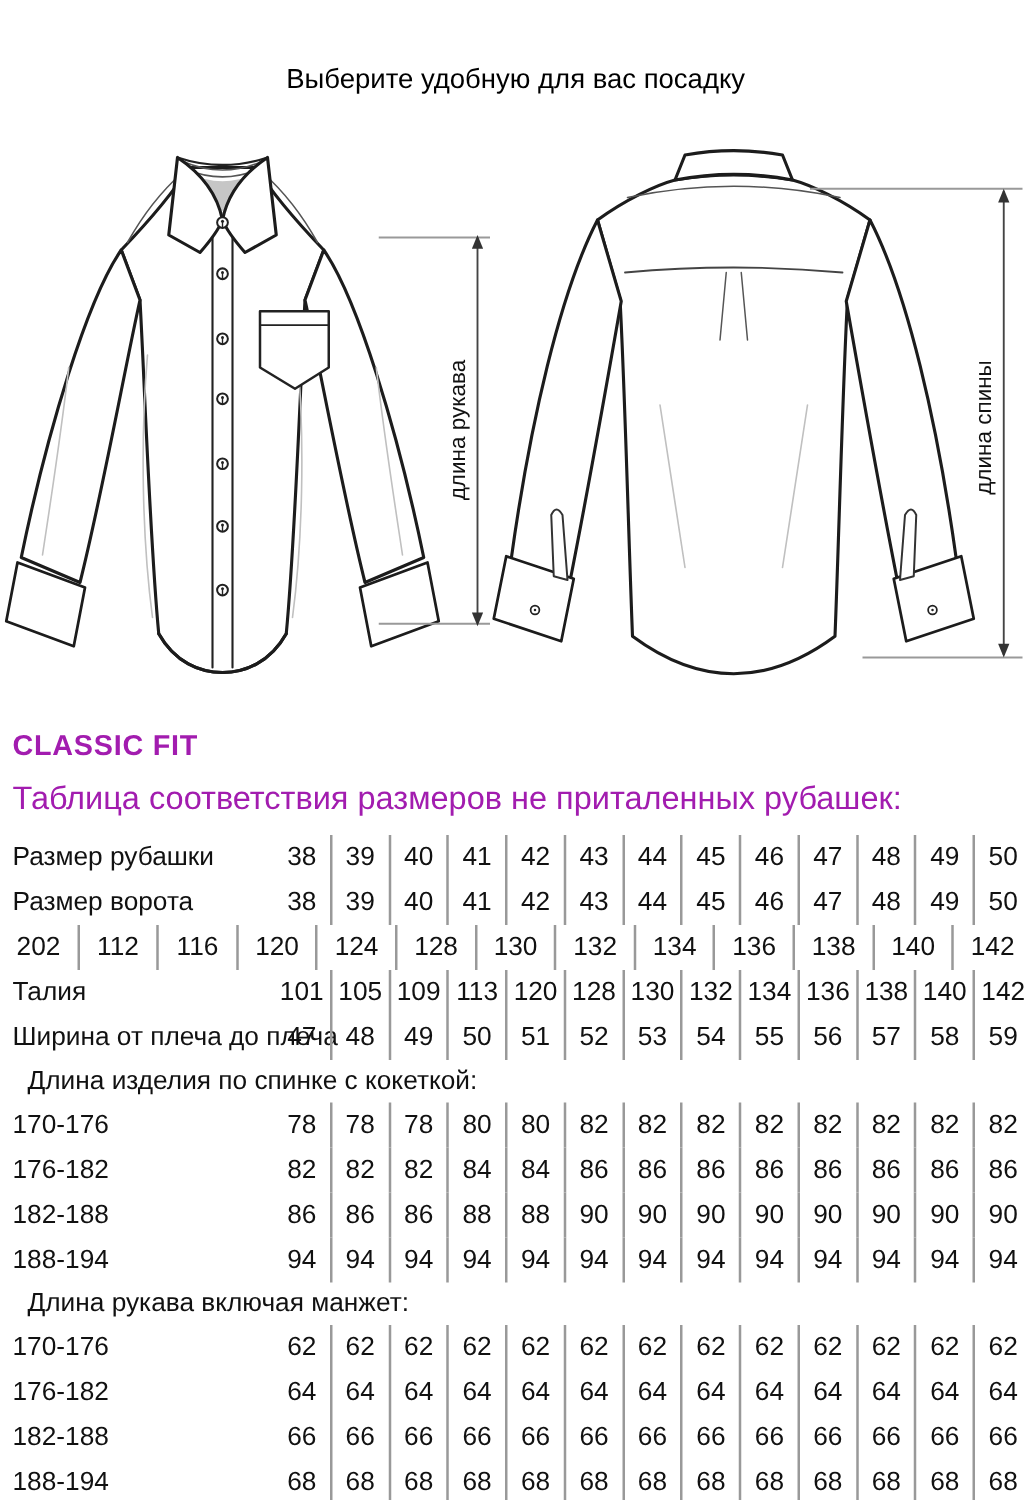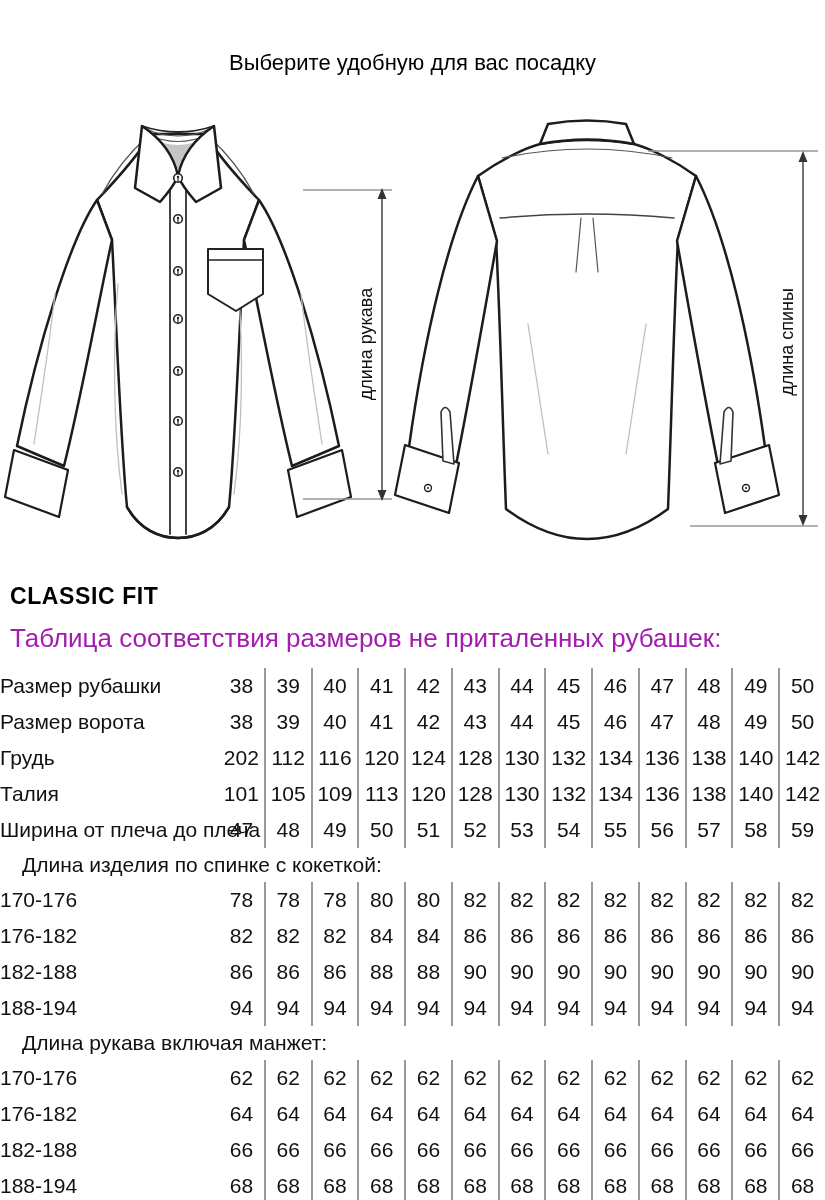--- a/index.html
+++ b/index.html
@@ -5,27 +5,27 @@
   html,body{margin:0;padding:0;background:#ffffff;}
   body{width:825px;height:1200px;overflow:hidden;
        font-family:"Liberation Sans",sans-serif;color:#111;}
   .page{width:825px;height:1200px;position:relative;border-radius:30px;}
 
   .page-title{padding-top:50px;text-align:center;font-size:22px;line-height:26px;color:#000;}
 
   .figure-wrap{margin-top:38px;}
   .figure-wrap svg{display:block;}
 
-  .fit-heading{margin:24px 0 0 10px;font-size:23px;font-weight:bold;letter-spacing:0.6px;color:#000000;}
+  .fit-heading{margin:24px 0 0 10px;font-size:23px;font-weight:bold;letter-spacing:0.6px;color:#a21caf;}
   .fit-subtitle{margin:13px 0 0 10px;font-size:26px;color:#a21caf;}
 
   .size-table{margin-top:14px;width:825px;}
   .t-block{width:825px;}
   .t-row{display:flex;height:36px;width:825px;}
-  .t-label{width:219px;box-sizing:border-box;display:flex;align-items:center;
+  .t-label{width:219px;box-sizing:border-box;padding-left:10px;display:flex;align-items:center;
            font-size:21px;white-space:nowrap;}
   .t-cell{flex:1;display:flex;align-items:center;justify-content:center;
           font-size:21px;border-left:2px solid #999;}
   .t-row .t-cell.first{border-left:none;}
   .t-section-hdr{height:34px;display:flex;align-items:center;padding-left:22px;font-size:21px;}
 
   text{font-family:"Liberation Sans",sans-serif;}
 </style>
 </head>
 <body>
@@ -188,21 +188,20 @@
           <div class="t-cell">43</div>
           <div class="t-cell">44</div>
           <div class="t-cell">45</div>
           <div class="t-cell">46</div>
           <div class="t-cell">47</div>
           <div class="t-cell">48</div>
           <div class="t-cell">49</div>
           <div class="t-cell">50</div>
         </div>
         <div class="t-row">
-          <div class="t-label">Грудь</div>
           <div class="t-cell first">202</div>
           <div class="t-cell">112</div>
           <div class="t-cell">116</div>
           <div class="t-cell">120</div>
           <div class="t-cell">124</div>
           <div class="t-cell">128</div>
           <div class="t-cell">130</div>
           <div class="t-cell">132</div>
           <div class="t-cell">134</div>
           <div class="t-cell">136</div>

